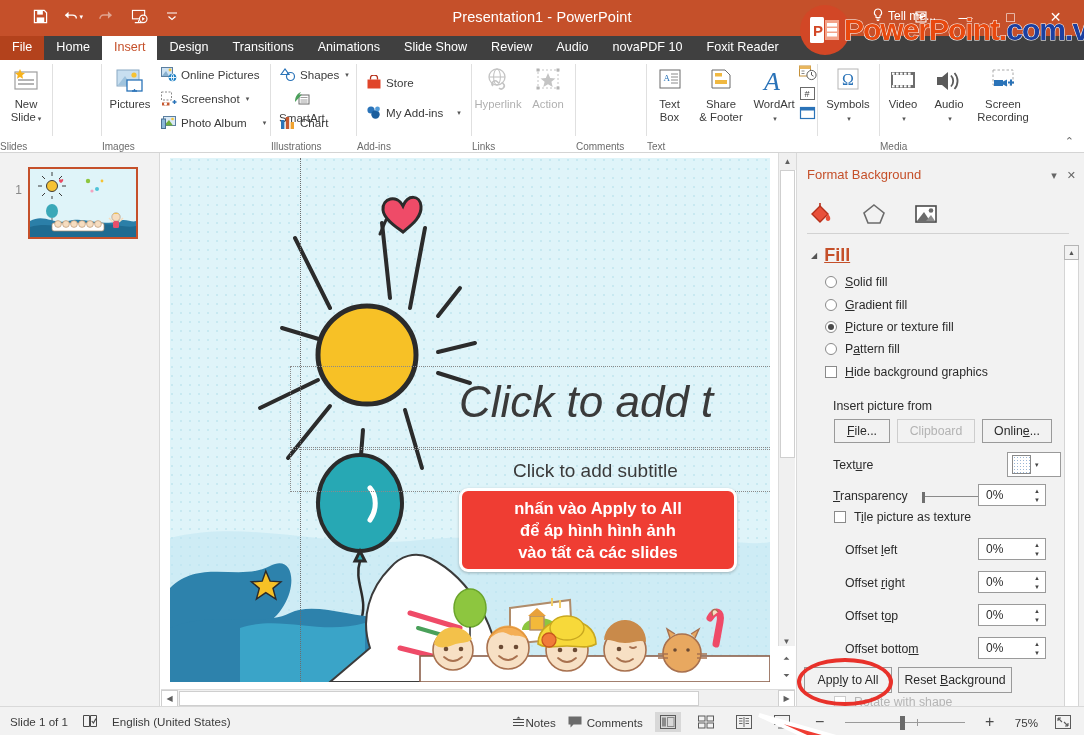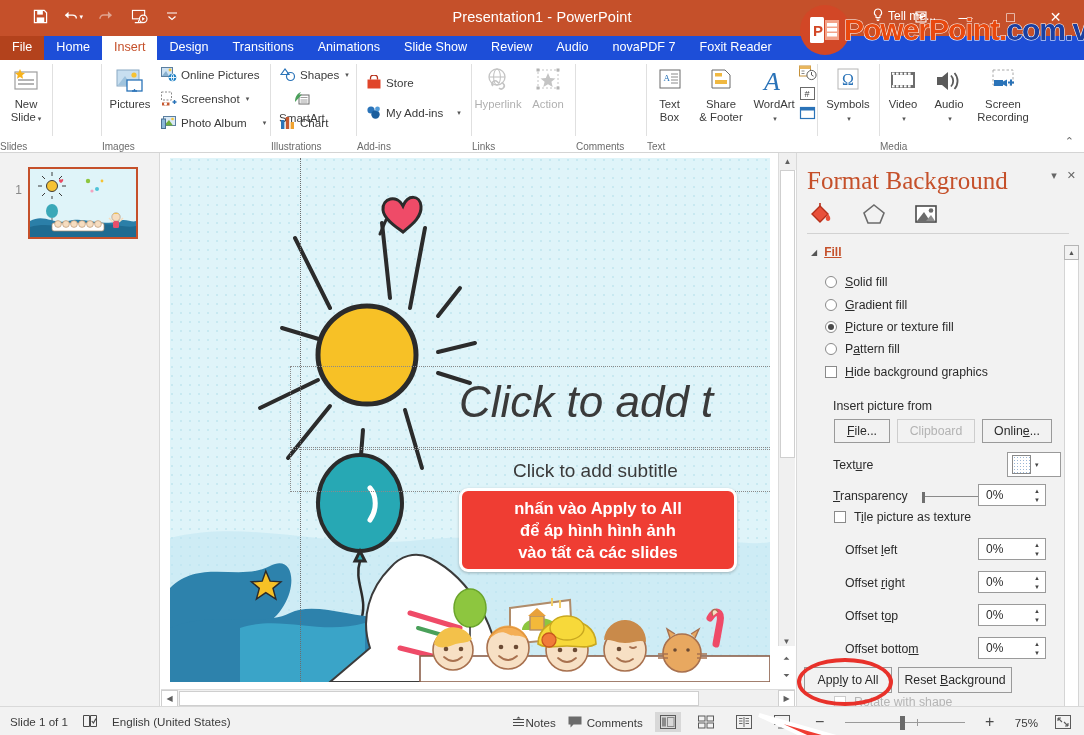--- a/index.html
+++ b/index.html
@@ -27,21 +27,21 @@
     font-size:14.5px; color:#fff; letter-spacing:.1px;
   }
   .winbtns { position:absolute; right:6px; top:4px; display:flex; gap:0; }
   .winbtns div { width:45px; height:26px; display:flex; align-items:center; justify-content:center;
                  color:#fff; font-size:14px; }
   .ribbonctl { position:absolute; right:148px; top:8px; color:#fff; font-size:12px; }
 
   
   .tabs {
     position:absolute; left:0; top:36px; width:1084px; height:24px;
-    background:#1d4ed8; display:flex; align-items:flex-start; font-size:12.6px;
+    background:#404040; display:flex; align-items:flex-start; font-size:12.6px;
   }
   .tab { padding:3px 12px 4px 12px; color:#fff; height:24px; line-height:17px; white-space:nowrap; }
   .tab.file { background:#b3421c; }
   .tab.active { background:#fff; color:#c5502a; }
 
   
   .ribbon {
     position:absolute; left:0; top:60px; width:1084px; height:93px;
     background:#fff; border-bottom:1px solid #d4d4d4;
   }
@@ -140,32 +140,32 @@
   .callout p {
     color:#fff; font-size:16.5px; font-weight:bold; text-align:center; line-height:22px;
   }
   .arrowpoly { position:absolute; left:596px; top:560px; z-index:39; }
 
   
   .panel {
     position:absolute; left:796px; top:153px; width:288px; height:553px;
     background:#f2f2f2; border-left:1px solid #d9d9d9;
   }
-  .panel-title { position:absolute; left:10px; top:14px; font-size:25px; color:#c5502a;font-family:Liberation Serif, serif; }
+  .panel-title { position:absolute; left:10px; top:14px; font-size:13px; color:#c5502a; }
   .panel-hdr-btns { position:absolute; right:8px; top:16px; display:flex; gap:10px; color:#666; font-size:11px; }
   .panel-icons { position:absolute; left:10px; top:48px; display:flex; gap:22px; align-items:center; }
   .panel-icons .pi { width:30px; height:26px; display:flex; align-items:center; justify-content:center; }
   .panel-divider { position:absolute; left:10px; top:80px; width:262px; height:1px; background:#d2d2d2; }
   .tick { position:absolute; left:14px; top:72px; width:0; height:0;
           border-left:9px solid transparent; border-right:9px solid transparent;
           border-bottom:8px solid #f2f2f2; }
 
   .fillhdr { position:absolute; left:14px; top:92px; display:flex; align-items:center; gap:7px; }
   .fillhdr .tri { font-size:8px; color:#555; }
-  .fillhdr .lbl { font-size:12px; color:#c5502a; font-weight:bold;text-decoration:underline; }
+  .fillhdr .lbl { font-size:18px; color:#c5502a; font-weight:bold;text-decoration:underline; }
 
   .opt { position:absolute; left:28px; display:flex; align-items:center; gap:8px; font-size:12.3px; color:#2b2b2b; }
   .radio { width:12px; height:12px; border:1px solid #8a8a8a; border-radius:50%; background:#fff;
            display:flex; align-items:center; justify-content:center; }
   .radio .dot { width:6px; height:6px; border-radius:50%; background:#4a4a4a; }
   .cbx { width:12px; height:12px; border:1px solid #8a8a8a; background:#fff; }
   u { text-decoration:underline; }
 
   .plabel { position:absolute; font-size:12.3px; color:#2b2b2b; }
   .pbtn {
@@ -304,21 +304,21 @@
   <div class="tabs">
     <div class="tab file">File</div>
     <div class="tab">Home</div>
     <div class="tab active">Insert</div>
     <div class="tab">Design</div>
     <div class="tab">Transitions</div>
     <div class="tab">Animations</div>
     <div class="tab">Slide Show</div>
     <div class="tab">Review</div>
     <div class="tab">Audio</div>
-    <div class="tab">novaPDF 7</div>
+    <div class="tab">novaPDF 10</div>
     <div class="tab">Foxit Reader</div>
   </div>
 
   <div class="ribbon">
 
     <div class="rgroup" style="left:0; width:52px;">
       <div class="bigbtn">
         <div class="bi">
           <svg class="ic-svg" width="30" height="28" viewBox="0 0 30 28">
               <rect x="4" y="5" width="22" height="17" fill="#fff" stroke="#9e9e9e" stroke-width="1.2"></rect>

